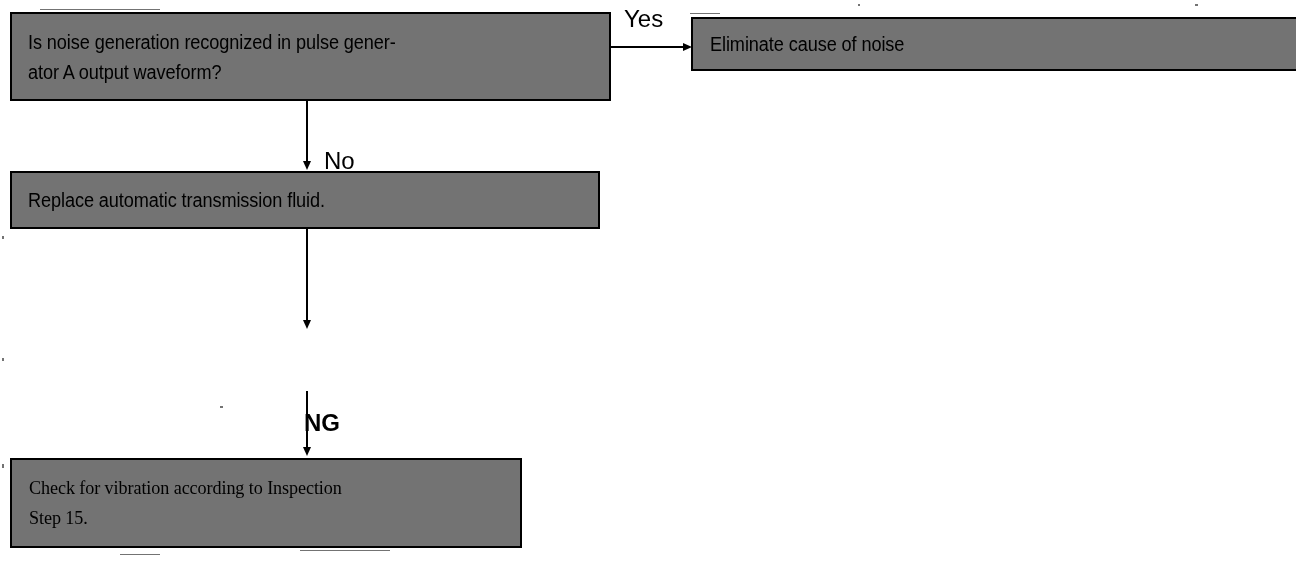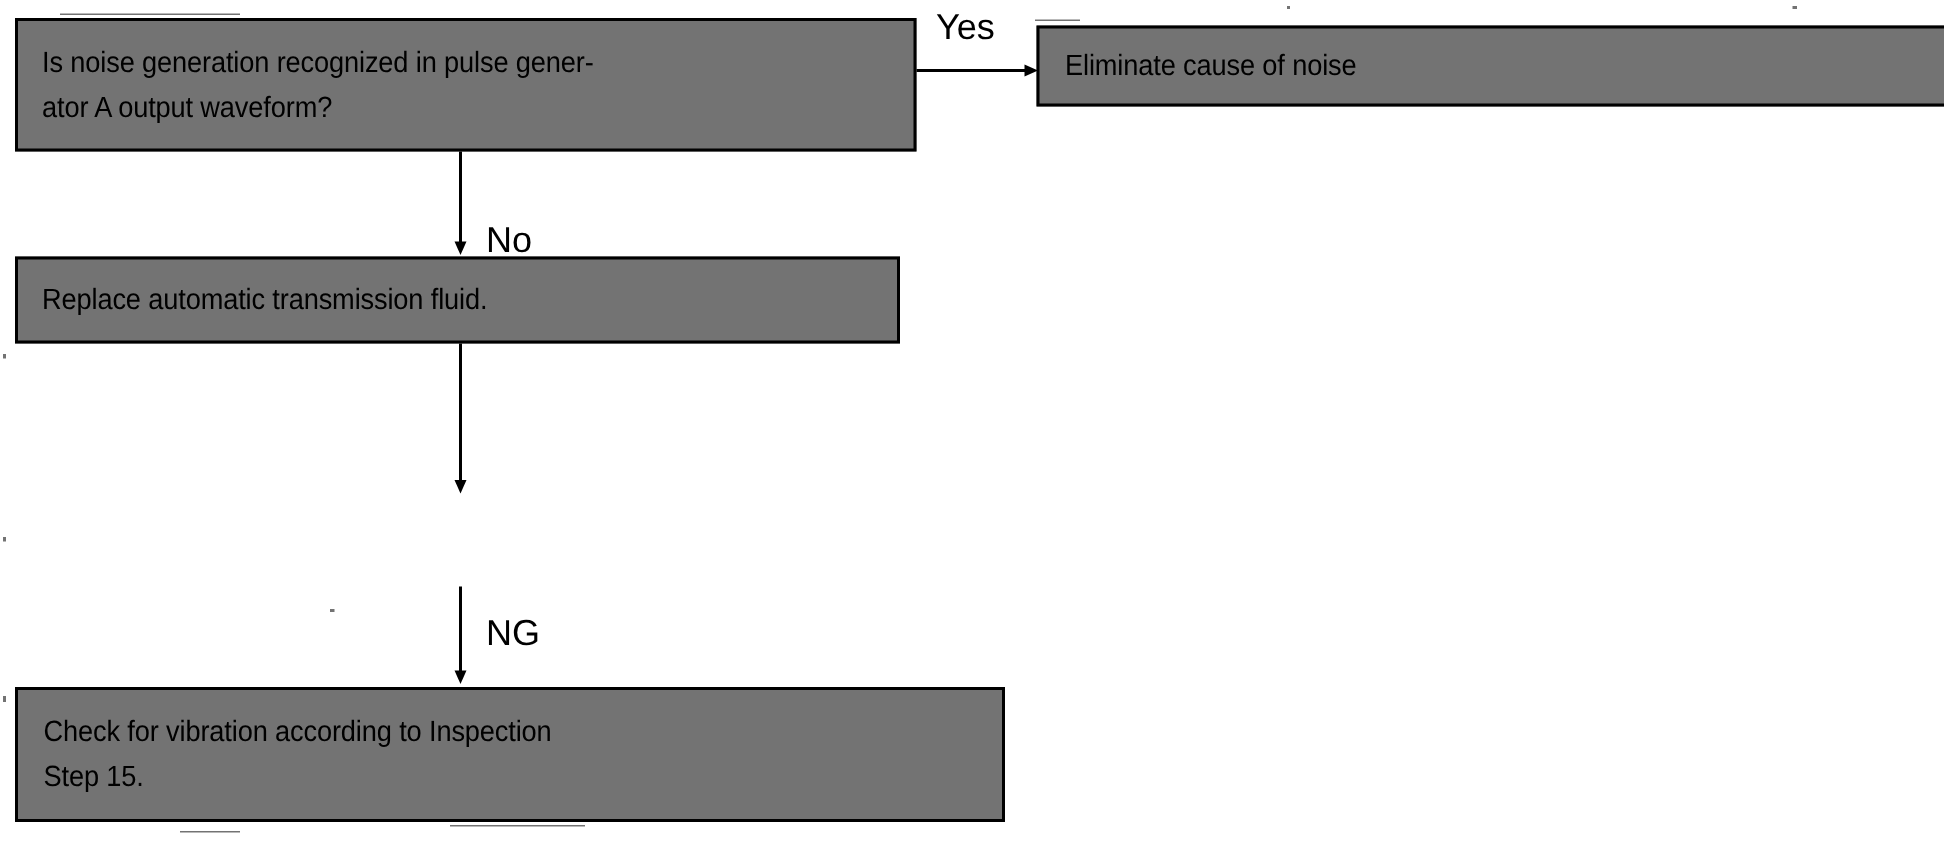--- a/index.html
+++ b/index.html
@@ -89,39 +89,39 @@
 
   <div class="node" style="left:691px; top:17px; width:704px; height:54px;">
     <div class="node-text" style="left: 17px; width: 560px; transform: translateY(-50%) scaleX(0.93);">Eliminate cause of noise</div>
   </div>
 
   <div class="node" style="left:10px; top:171px; width:590px; height:58px;">
     <div class="node-text" style="left: 16px; width: 575px; transform: translateY(-50%) scaleX(0.93);">Replace automatic transmission fluid.</div>
   </div>
 
 
-  <div class="node" style="left:10px; top:458px; width:660px; height:90px;">
+  <div class="node" style="left:10px; top:458px; width:512px; height:90px;font-family:Liberation Serif, serif;">
     <div class="node-text" style="left: 17px; width: 575px; transform: translateY(-50%) scaleX(0.93);">Check for vibration according to Inspection
 Step 15.</div>
   </div>
 
   <div class="hline" style="left:611px; top:46px; width:74px;"></div>
   <div class="arrow-right" style="left:683px; top:43px;"></div>
   <div class="edge-label" style="left:624px; top:7px;">Yes</div>
 
   <div class="vline" style="left:306px; top:101px; width:2px; height:62px;"></div>
   <div class="arrow-down" style="left:303px; top:161px;"></div>
   <div class="edge-label" style="left:324px; top:120px;margin-top:29px;">No</div>
 
   <div class="vline" style="left:306px; top:229px; width:2px; height:93px;"></div>
   <div class="arrow-down" style="left:303px; top:320px;"></div>
 
   <div class="vline" style="left:306px; top:391px; width:2px; height:58px;"></div>
   <div class="arrow-down" style="left:303px; top:447px;"></div>
-  <div class="edge-label" style="left:324px; top:411px;">NG</div>
+  <div class="edge-label" style="left:304px; top:411px;font-weight:bold;">NG</div>
 
   <div class="speck" style="left:1195px; top:4px; width:3px; height:2px;"></div>
   <div class="speck" style="left:858px; top:4px; width:2px; height:2px;"></div>
   <div class="speck" style="left:220px; top:406px; width:3px; height:2px;"></div>
   <div class="speck" style="left:2px; top:236px; width:2px; height:3px;"></div>
   <div class="speck" style="left:2px; top:464px; width:2px; height:4px;"></div>
   <div class="speck" style="left:2px; top:358px; width:2px; height:3px;"></div>
   <div class="speck" style="left:120px; top:554px; width:40px; height:1px;"></div>
   <div class="speck" style="left:690px; top:13px; width:30px; height:1px;"></div>
   <div class="speck" style="left:40px; top:9px; width:120px; height:1px;"></div>

